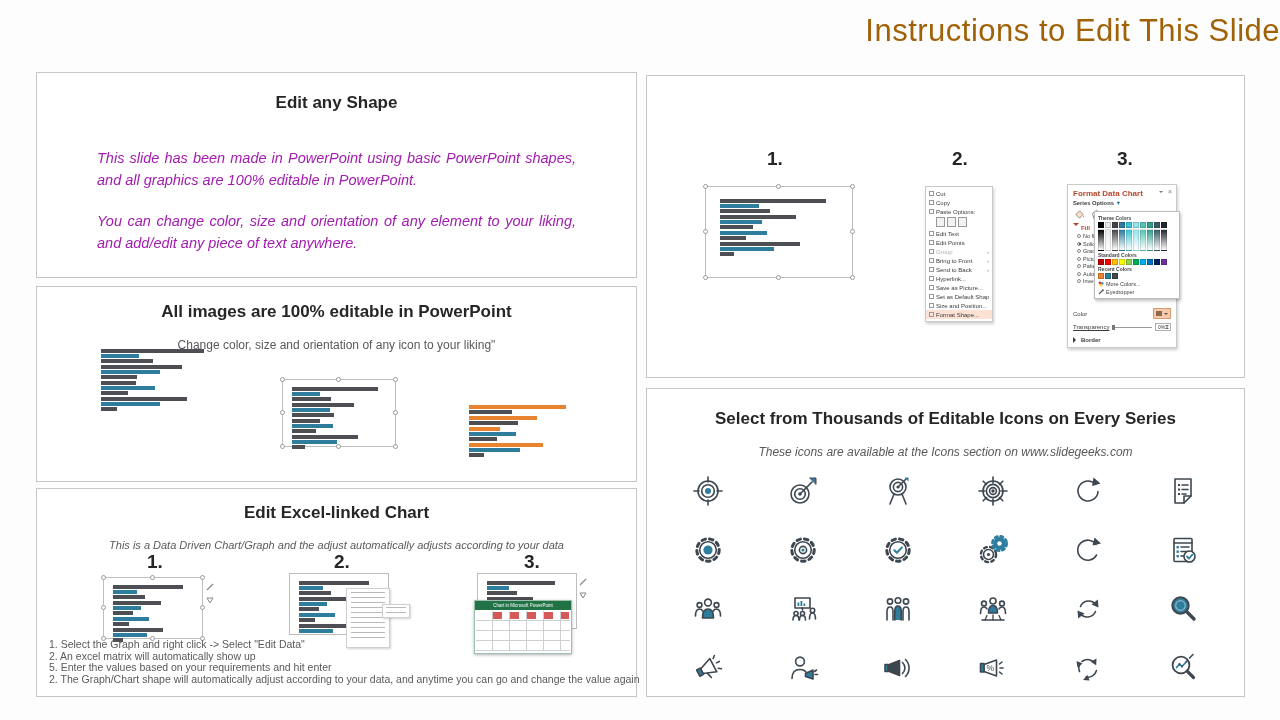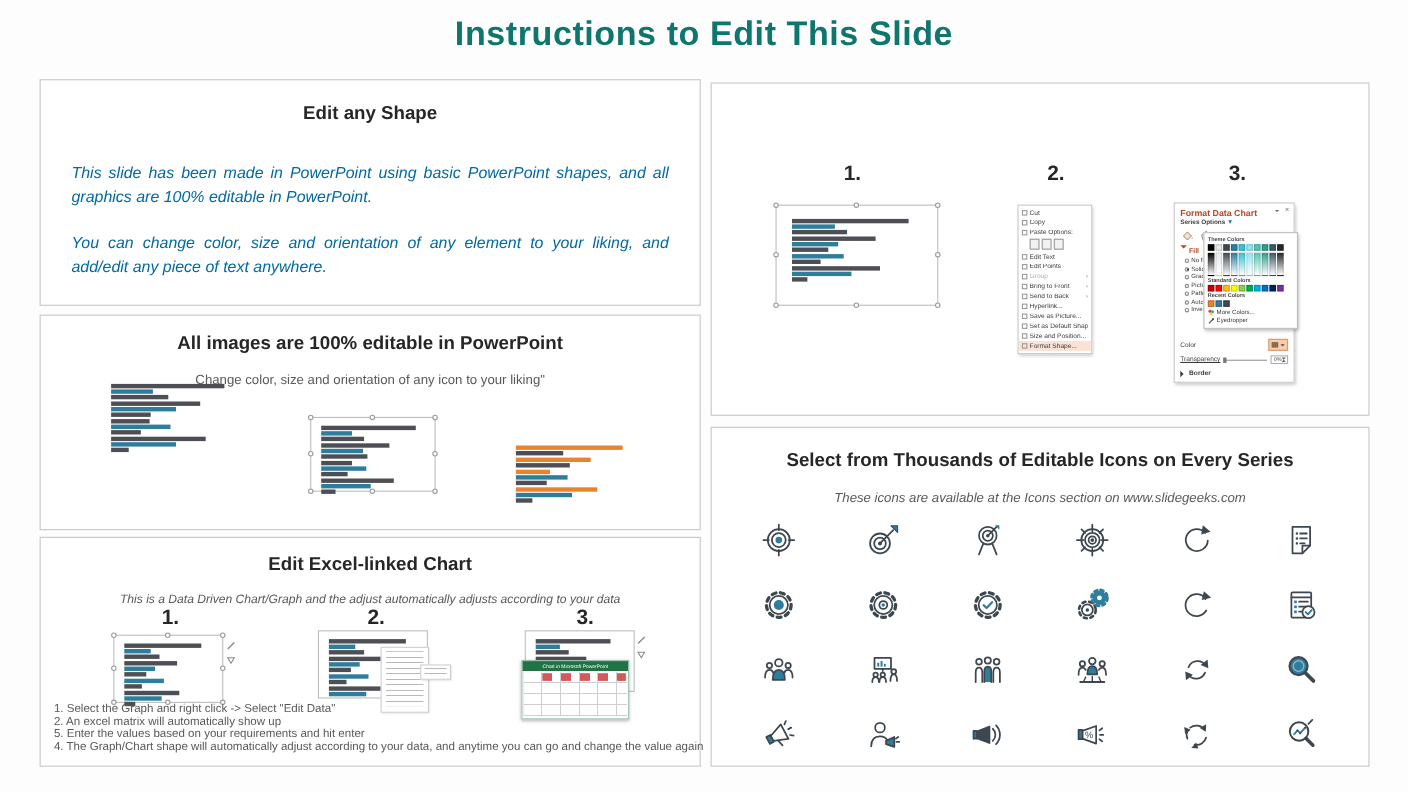--- a/index.html
+++ b/index.html
@@ -1,25 +1,25 @@
 <!DOCTYPE html>
 <html><head>
 <meta charset="utf-8">
 <style>
   html,body{margin:0;padding:0}
   body{width:1280px;height:720px;position:relative;background:#fdfdfd;
        font-family:"Liberation Sans",sans-serif;color:#262626;overflow:hidden}
-  .slide-title{position:absolute;top:13px;left:0;width:100%;text-align:center;
-       font-size:31px;font-weight:700;letter-spacing:.5px;color:#0f766e}
+  .slide-title{position:absolute;top:13px;left:0;width:100%;text-align:right;
+       font-size:31px;font-weight:400;letter-spacing:.5px;color:#a16207}
   .panel{position:absolute;background:#fff;border:1px solid #c6c6c6;box-sizing:border-box}
   .p-head{font-weight:700;font-size:17px;color:#262626;text-align:center;margin:16px}
   .p-sub{font-size:12px;color:#595959;text-align:center;margin:3px 0 0}
   .italic{font-style:italic}
-  .body-text{font-style:italic;color:#0369a1;font-size:14.5px;text-align:justify;
-       line-height:1.55;margin:0 28px}
+  .body-text{font-style:italic;color:#a21caf;font-size:14.5px;text-align:justify;
+       line-height:1.55;margin:0 60px}
   .stepnum{position:absolute;font-weight:700;font-size:19px;color:#262626}
   
   .chart{position:absolute}
   .bar{height:4px;margin-bottom:1px}
   .bar.g{margin-top:2px}
   .sel{border:1px solid #bdbdbd;background:#fff;padding:7px 9px;box-sizing:border-box}
   .h{position:absolute;width:5px;height:5px;background:#fff;border:1px solid #9a9a9a;
      border-radius:50%;box-sizing:border-box}
   .toolchip{position:absolute;width:10px;color:#8a8a8a}
   
@@ -223,21 +223,21 @@
       <div class="bar" style="width: 34%; background: rgb(46, 125, 156);"></div>
       <div class="bar" style="width: 24%; background: rgb(77, 79, 84);"></div>
       <div class="bar g" style="width: 44%; background: rgb(46, 125, 156);"></div>
       <div class="bar" style="width: 18%; background: rgb(77, 79, 84);"></div>
     </div>
 
   <div class="instr" style="top:150px" id="instr-list">
       <div>1. Select the Graph and right click -&gt; Select "Edit Data"</div>
       <div>2. An excel matrix will automatically show up</div>
       <div>5. Enter the values based on your requirements and hit enter</div>
-      <div>4. The Graph/Chart shape will automatically adjust according to your data, and anytime you can go and change the value again</div>
+      <div>2. The Graph/Chart shape will automatically adjust according to your data, and anytime you can go and change the value again</div>
     </div>
 </div>
 
 <div class="panel" style="left:646px;top:75px;width:599px;height:303px">
   <div class="stepnum" style="left:120px;top:72px">1.</div>
   <div class="stepnum" style="left:305px;top:72px">2.</div>
   <div class="stepnum" style="left:470px;top:72px">3.</div>
 
   <div class="chart sel" style="left:58px;top:110px;width:148px;height:92px;padding:12px 14px">
       <div class="bar" style="width: 90%; background: rgb(77, 79, 84);"></div>

